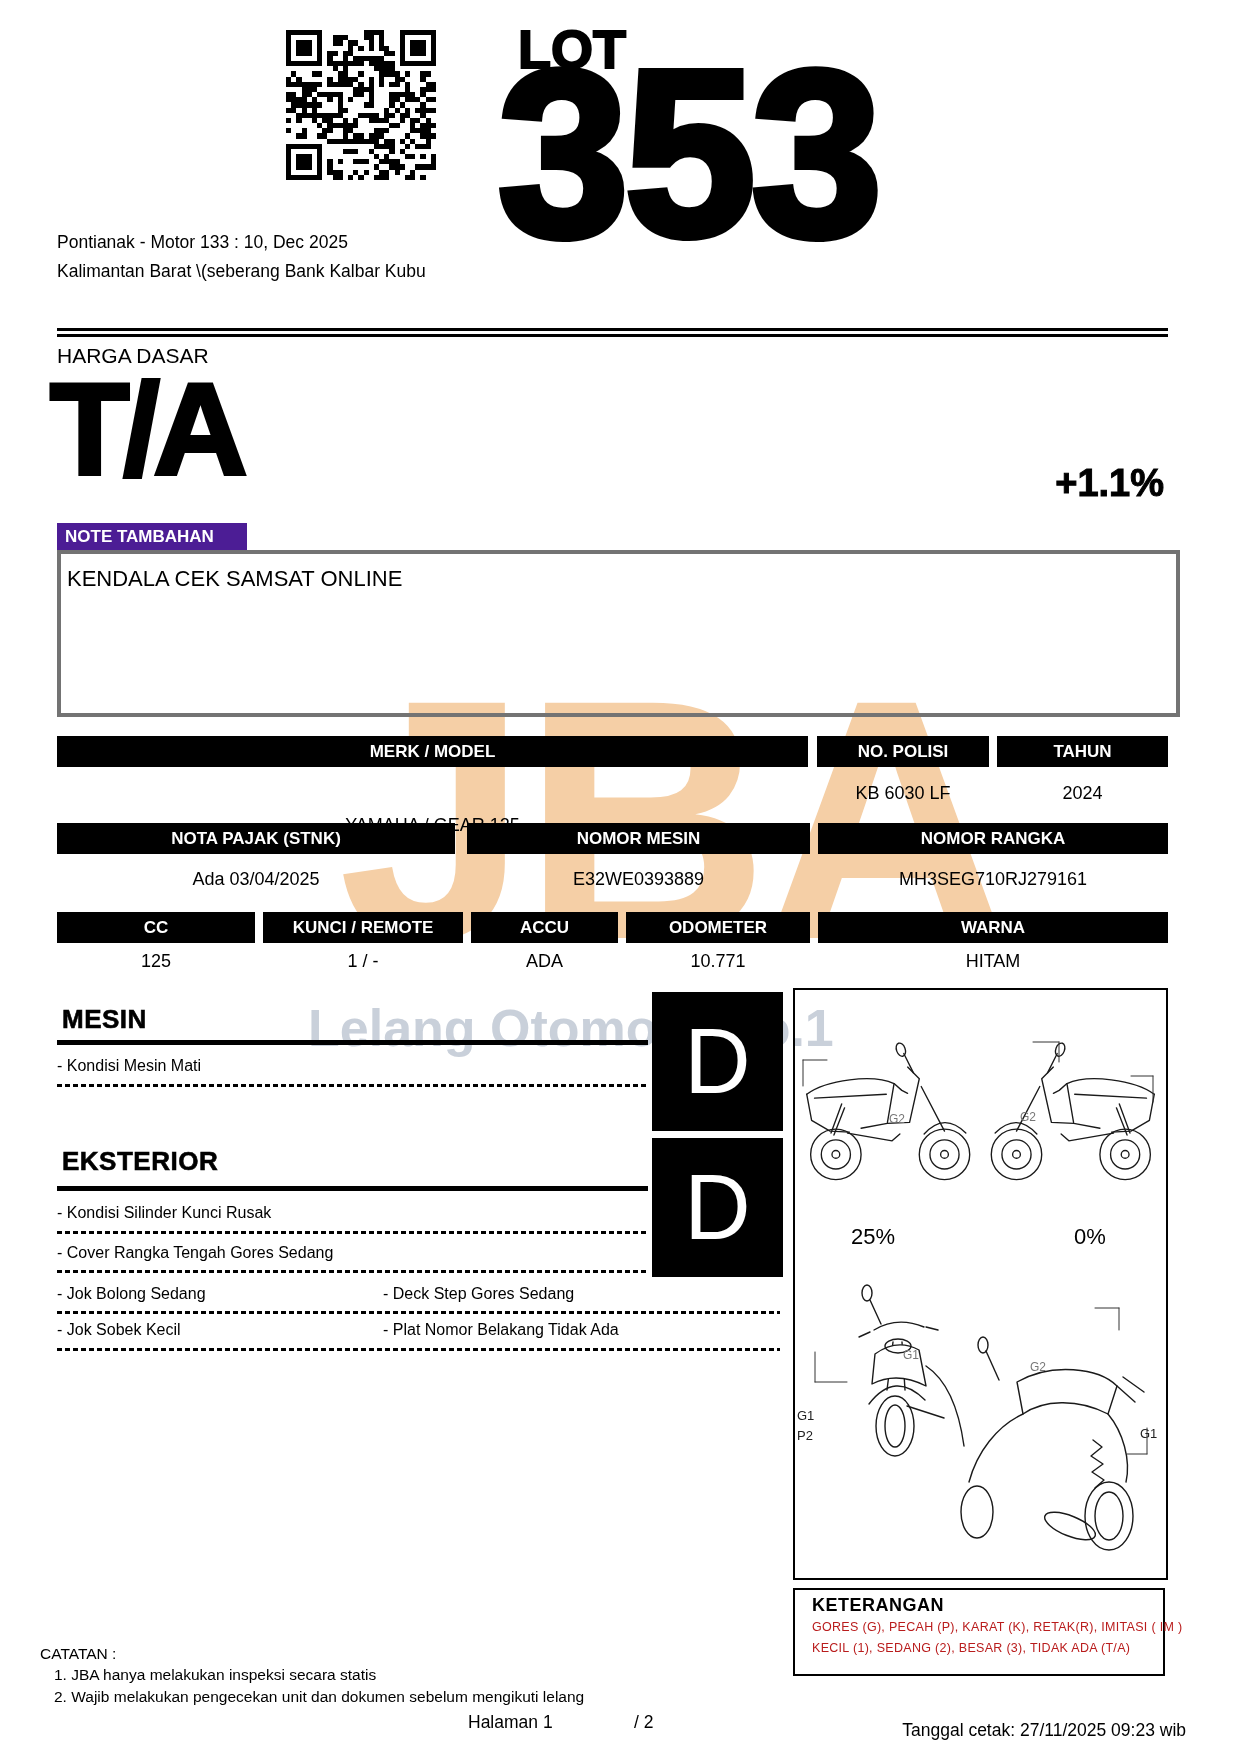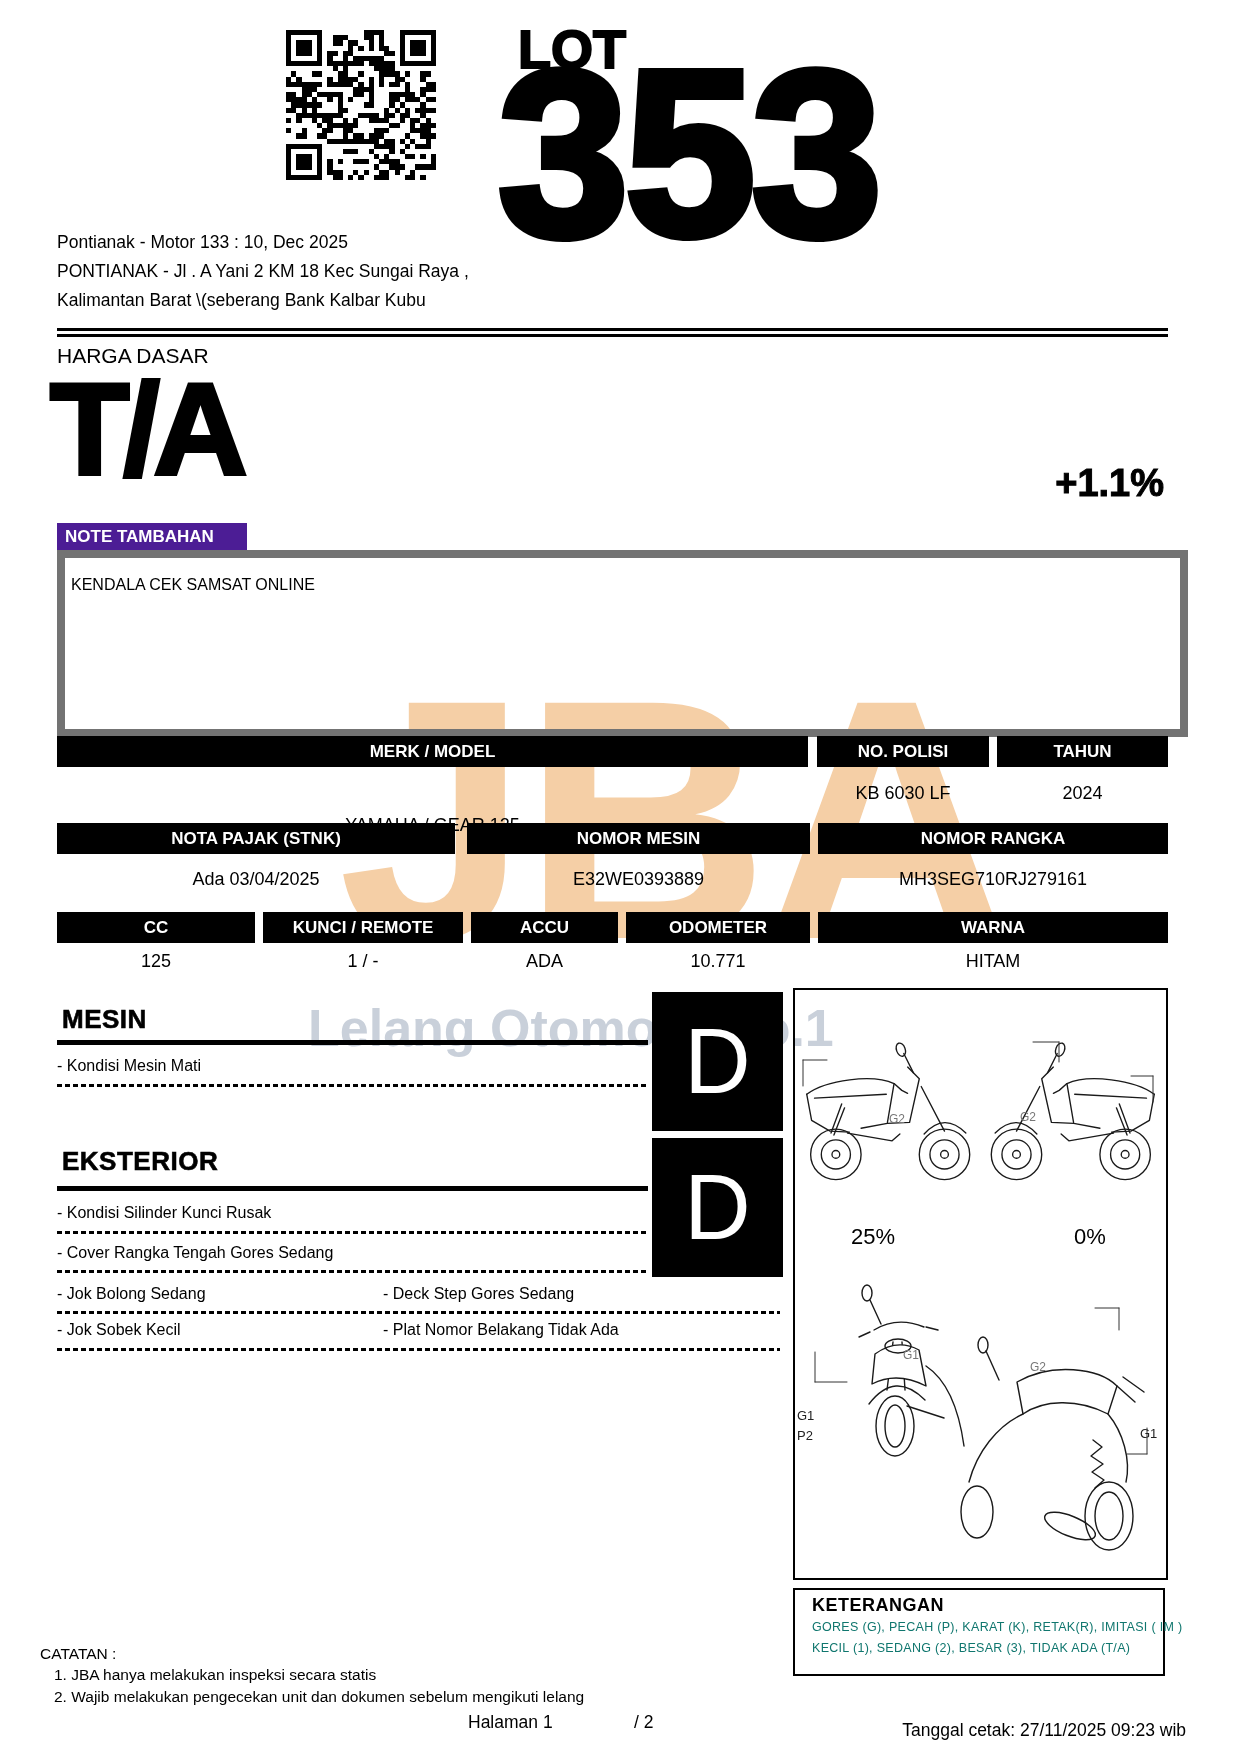--- a/index.html
+++ b/index.html
@@ -19,35 +19,35 @@
   .qr{left:286px;top:26px;width:150px;height:158px;}
   .lot-label{left:518px;top:22px;font-size:54px;font-weight:900;line-height:1;-webkit-text-stroke:2px #000;}
   .lot-number{left:498px;top:36px;font-size:235px;font-weight:900;line-height:1;letter-spacing:-4px;-webkit-text-stroke:8px #000;}
   .addr{left:57px;top:228px;font-size:17.5px;line-height:29px;white-space:nowrap;}
   .dblrule{left:57px;top:328px;width:1111px;height:3px;border-top:3px solid #000;border-bottom:3px solid #000;}
   .harga-label{left:57px;top:344px;font-size:21px;}
   .harga-value{left:50px;top:364px;font-size:130px;font-weight:900;line-height:1;letter-spacing:-6px;-webkit-text-stroke:4px #000;}
   .pct{right:76px;top:462px;font-size:38px;font-weight:bold;-webkit-text-stroke:1px #000;}
   .note-label{left:57px;top:523px;width:182px;height:27px;background:#4c1d95;color:#fff;
     font-size:17px;font-weight:bold;line-height:27px;padding-left:8px;}
-  .note-box{left:57px;top:550px;width:1103px;height:135px;border:8px solid #737373;
-    font-size:16px;padding:18px 6px;}
+  .note-box{left:57px;top:550px;width:1103px;height:135px;border:4px solid #737373;
+    font-size:22px;padding:12px 6px;}
   .hcell{background:#000;color:#fff;font-size:17px;font-weight:bold;text-align:center;
     height:31px;line-height:31px;white-space:nowrap;overflow:hidden;}
   .vcell{font-size:18px;text-align:center;height:26px;line-height:26px;white-space:nowrap;}
   .sec-title{font-size:26px;font-weight:800;letter-spacing:.5px;-webkit-text-stroke:.6px #000;}
   .sec-rule{height:5px;background:#000;}
   .cond{font-size:16px;white-space:nowrap;}
   .dotl{height:3px;background:repeating-linear-gradient(90deg,#000 0 5px,transparent 5px 8px);}
   .dbox{left:652px;width:131px;height:139px;background:#000;color:#fff;text-align:center;}
   .dbox span{font-size:92px;line-height:139px;}
   .panel{left:793px;top:988px;width:371px;height:588px;border:2px solid #000;background:transparent;}
   .ket-box{left:793px;top:1588px;width:368px;height:84px;border:2px solid #000;background:#fff;}
   .ket-title{position:absolute;left:17px;top:5px;font-size:18px;font-weight:bold;letter-spacing:.5px;}
-  .ket-line{position:absolute;left:17px;font-size:12.5px;letter-spacing:.3px;white-space:nowrap;color:#0f766e;}
+  .ket-line{position:absolute;left:17px;font-size:12.5px;letter-spacing:.3px;white-space:nowrap;color:#b91c1c;}
   .diag-label{font-size:22px;text-align:center;width:56px;}
   .gcode{font-size:12px;color:#777;}
   .gcode-dark{font-size:13px;color:#222;}
   .catatan{font-size:15.5px;white-space:nowrap;}
   .footer{font-size:17.5px;white-space:nowrap;}
 </style>
 </head>
 <body>
 
 <div class="abs wm-jba" style="color:#f5cfa6">JBA</div>
@@ -387,21 +387,20 @@
       <rect x="0" y="22" width="1" height="7"></rect>
       <rect x="6" y="22" width="1" height="7"></rect>
       <rect x="2" y="24" width="3" height="3"></rect>
     </g>
   </svg>
 <div class="abs lot-label">LOT</div>
 <div class="abs lot-number">353</div>
 
 <div class="abs addr">
   <div>Pontianak - Motor 133 : 10, Dec 2025</div>
-  <div>PONTIANAK - Jl . A Yani 2 KM 18 Kec Sungai Raya ,</div>
   <div>Kalimantan Barat \(seberang Bank Kalbar Kubu</div>
 </div>
 
 <div class="abs dblrule"></div>
 
 <div class="abs harga-label">HARGA DASAR</div>
 <div class="abs harga-value">T/A</div>
 <div class="abs pct">+1.1%</div>
 
 <div class="abs note-label">NOTE TAMBAHAN</div>

